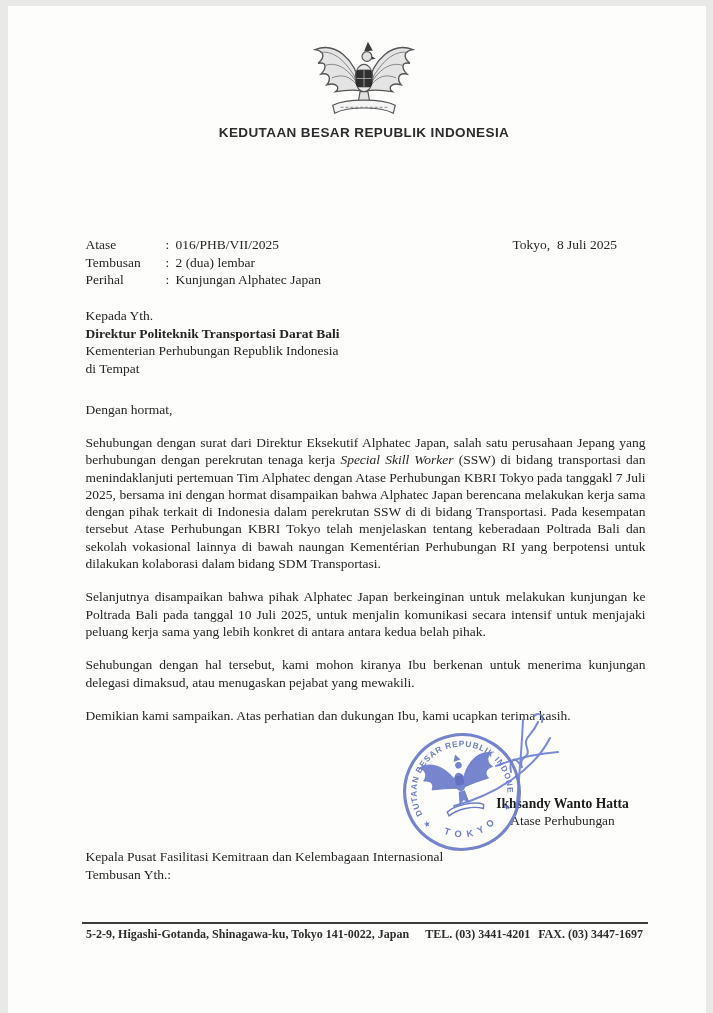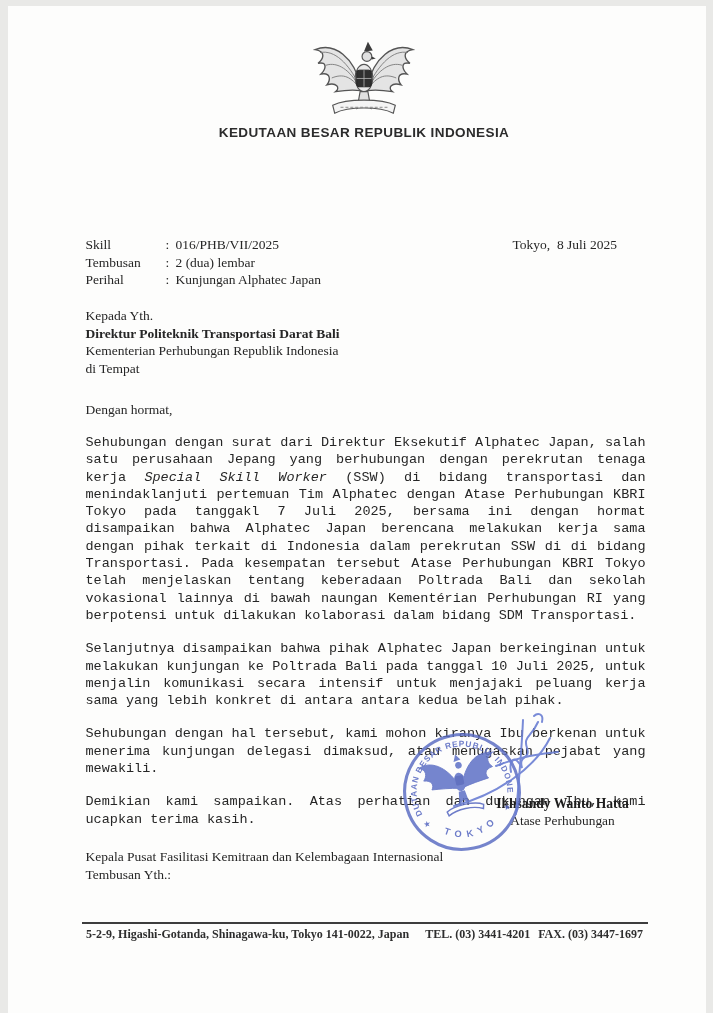--- a/index.html
+++ b/index.html
@@ -20,21 +20,21 @@
   .meta-row { display:flex; }
   .meta-label { width:80px; }
   .meta-colon { width:10px; }
   .dateline { position:absolute; top:0; left:427px; white-space:pre; }
   
   .addressee { position:absolute; top:301px; left:78px; font-size:13.5px; line-height:17.6px; }
   .addressee .bold { font-weight:bold; }
   
   .greeting { position:absolute; top:396px; left:78px; font-size:13.5px; }
   .body-text { position:absolute; top:428px; left:78px; width:560px; font-size:13.5px; text-align:justify; }
-  .body-text p { margin:0 0 16px 0; line-height:17.3px;font-family:Liberation Mono, monospace; }
+  .body-text p { margin:0 0 16px 0; line-height:17.3px; }
   .it { font-style:italic; }
   
   .signer { position:absolute; top:789px; left:446px; width:218px; text-align:center; z-index:1; }
   .signer-name { font-weight:bold; font-size:13.6px; line-height:17px; color:#1d1d1d; }
   .signer-title { font-size:13.4px; line-height:17px; }
   .stamp { position:absolute; top:724px; left:392px; z-index:2; transform:rotate(-12deg); opacity:.88; }
   .handsig { position:absolute; top:704px; left:430px; z-index:3; opacity:.9; }
   
   .cc { position:absolute; top:842px; left:78px; font-size:13.5px; line-height:18px; }
   
@@ -77,21 +77,21 @@
       <path d="M56 59 L53 76 L60 71 L67 76 L64 59 Z" fill="#e0e0e0" stroke="#555" stroke-width="1.2"></path>
 
       <path d="M28 73 C42 66 78 66 92 73 L90 81 C76 74 44 74 30 81 Z" fill="#f4f4f4" stroke="#555" stroke-width="1.2"></path>
       <path d="M36 75 H84" stroke="#8a8a8a" stroke-width="1" stroke-dasharray="3 2"></path>
     </svg>
     <div class="org-line">KEDUTAAN BESAR REPUBLIK INDONESIA</div>
   </div>
 
   <div class="meta">
     <div class="meta-row">
-      <span class="meta-label">Skill</span>
+      <span class="meta-label">Atase</span>
       <span class="meta-colon">:</span>
       <span class="meta-value">016/PHB/VII/2025</span>
     </div>
     <div class="meta-row">
       <span class="meta-label">Tembusan</span>
       <span class="meta-colon">:</span>
       <span class="meta-value">2 (dua) lembar</span>
     </div>
     <div class="meta-row">
       <span class="meta-label">Perihal</span>

